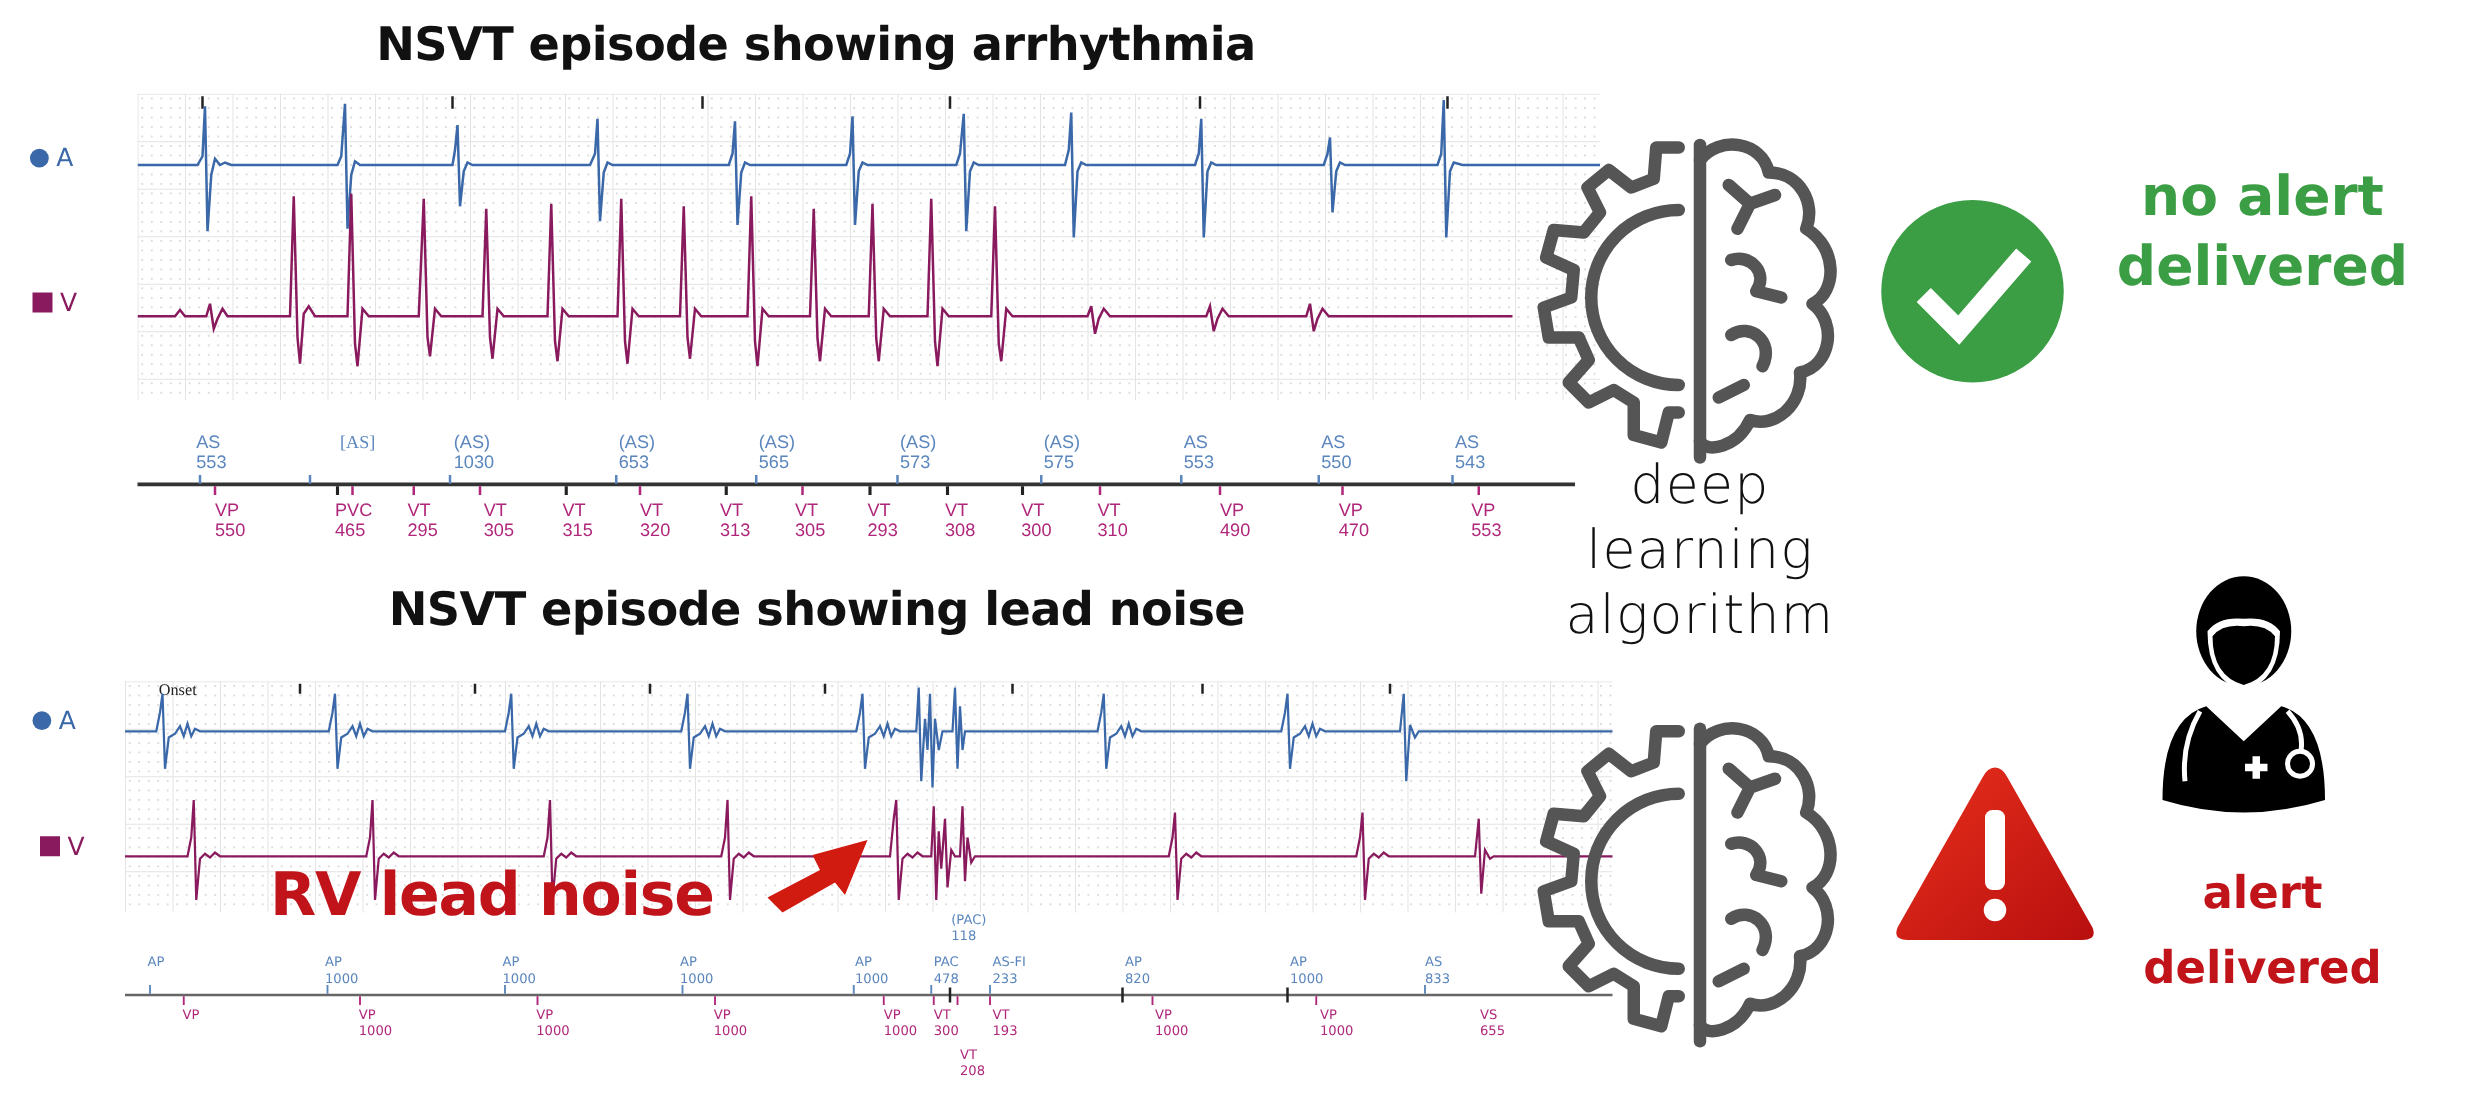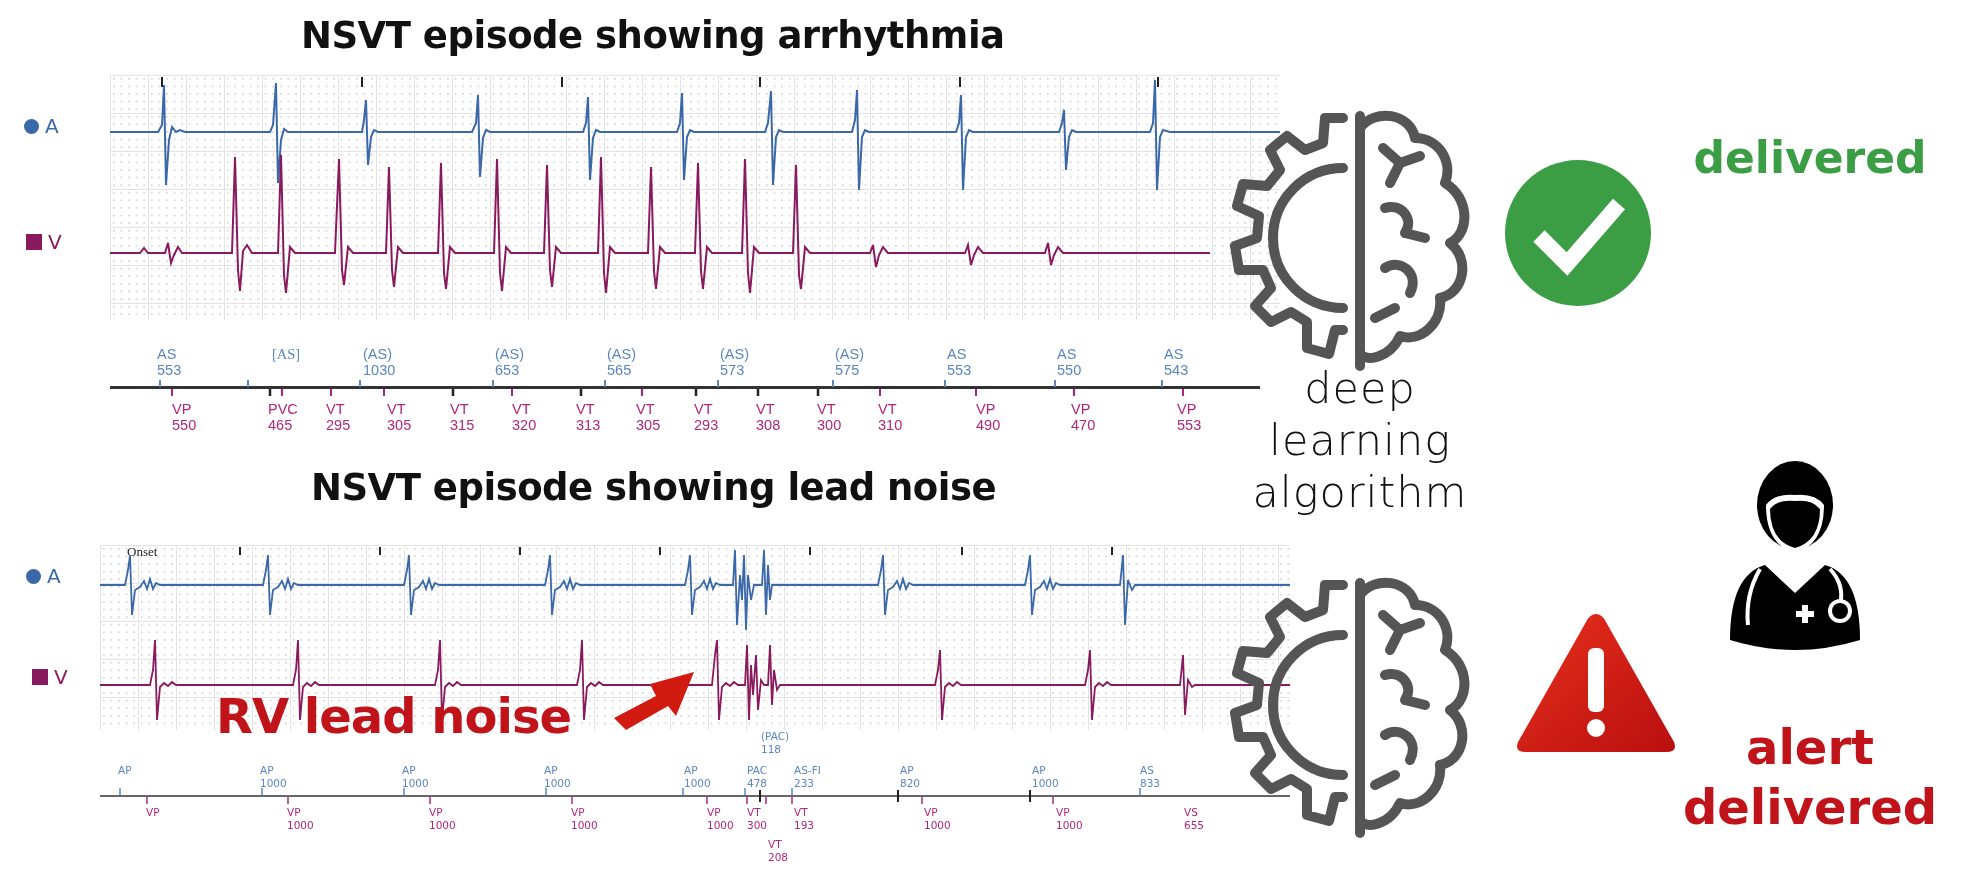--- a/index.html
+++ b/index.html
@@ -17,21 +17,21 @@
       linear-gradient(to bottom, #e3e3e3 1px, transparent 1px),
       radial-gradient(#dcdcdc 0.8px, transparent 1px);
     background-size:38px 38px,38px 38px,7.6px 7.6px;}
   .marker{font-family:"Liberation Sans",sans-serif;font-size:14.5px;line-height:16px;text-align:left;white-space:nowrap;}
   .m-a{color:#5a86bd;}
   .m-v{color:#b0267a;}
   .marker-sm{font-family:"DejaVu Sans",sans-serif;font-size:10.5px;line-height:13px;white-space:nowrap;}
   .axis{height:3px;background:#333;}
   .dl-text{font-family:"DejaVu Sans",sans-serif;font-weight:200;font-size:43px;color:#111;text-align:center;line-height:52px;letter-spacing:1px;}
   .status-green{font-family:"DejaVu Sans",sans-serif;font-weight:bold;font-size:44px;color:#3b9e45;text-align:center;line-height:56px;}
-  .status-red{font-family:"DejaVu Sans",sans-serif;font-weight:bold;font-size:48px;color:#c0141a;text-align:center;line-height:60px;margin-top:32px;}
+  .status-red{font-family:"DejaVu Sans",sans-serif;font-weight:bold;font-size:36px;color:#c0141a;text-align:center;line-height:60px;}
   .noise-label{font-family:"DejaVu Sans",sans-serif;font-weight:bold;font-size:48px;color:#c0141a;white-space:nowrap;letter-spacing:-1px;}
   .onset{font-family:"Liberation Serif",serif;font-size:13px;color:#222;padding-left:21px;}
 </style>
 </head>
 <body>
 
 <div class="abs title" style="left:255px;top:14px;">NSVT episode showing arrhythmia</div>
 
 <div class="abs strip" style="left:110px;top:75px;width:1170px;height:245px;"></div>
 
@@ -434,20 +434,21 @@
     <path d="M160,100 C175,95 190,110 180,125 M180,125 L200,130"></path>
     <path d="M160,160 C175,150 195,165 185,185 M170,200 L150,210"></path>
   </g>
 </svg>
 
 <svg class="abs" style="left:1503px;top:158px;" width="150" height="150" viewBox="0 0 150 150">
   <circle cx="75" cy="75" r="73" fill="#3b9e45"></circle>
   <polyline points="36,78 64,106 116,46" fill="none" stroke="#fff" stroke-width="16" stroke-linejoin="miter"></polyline>
 </svg>
 <div class="abs status-green" style="left:1650px;top:130px;width:320px;">
+  <div>no alert</div>
   <div>delivered</div>
 </div>
 
 <svg class="abs" style="left:1512px;top:608px;" width="168" height="150" viewBox="0 0 168 150">
   <defs>
       <linearGradient id="wg" x1="0" y1="0" x2="1" y2="1">
         <stop offset="0" stop-color="#e8301c"></stop>
         <stop offset="1" stop-color="#b80f0f"></stop>
       </linearGradient>
     </defs>

